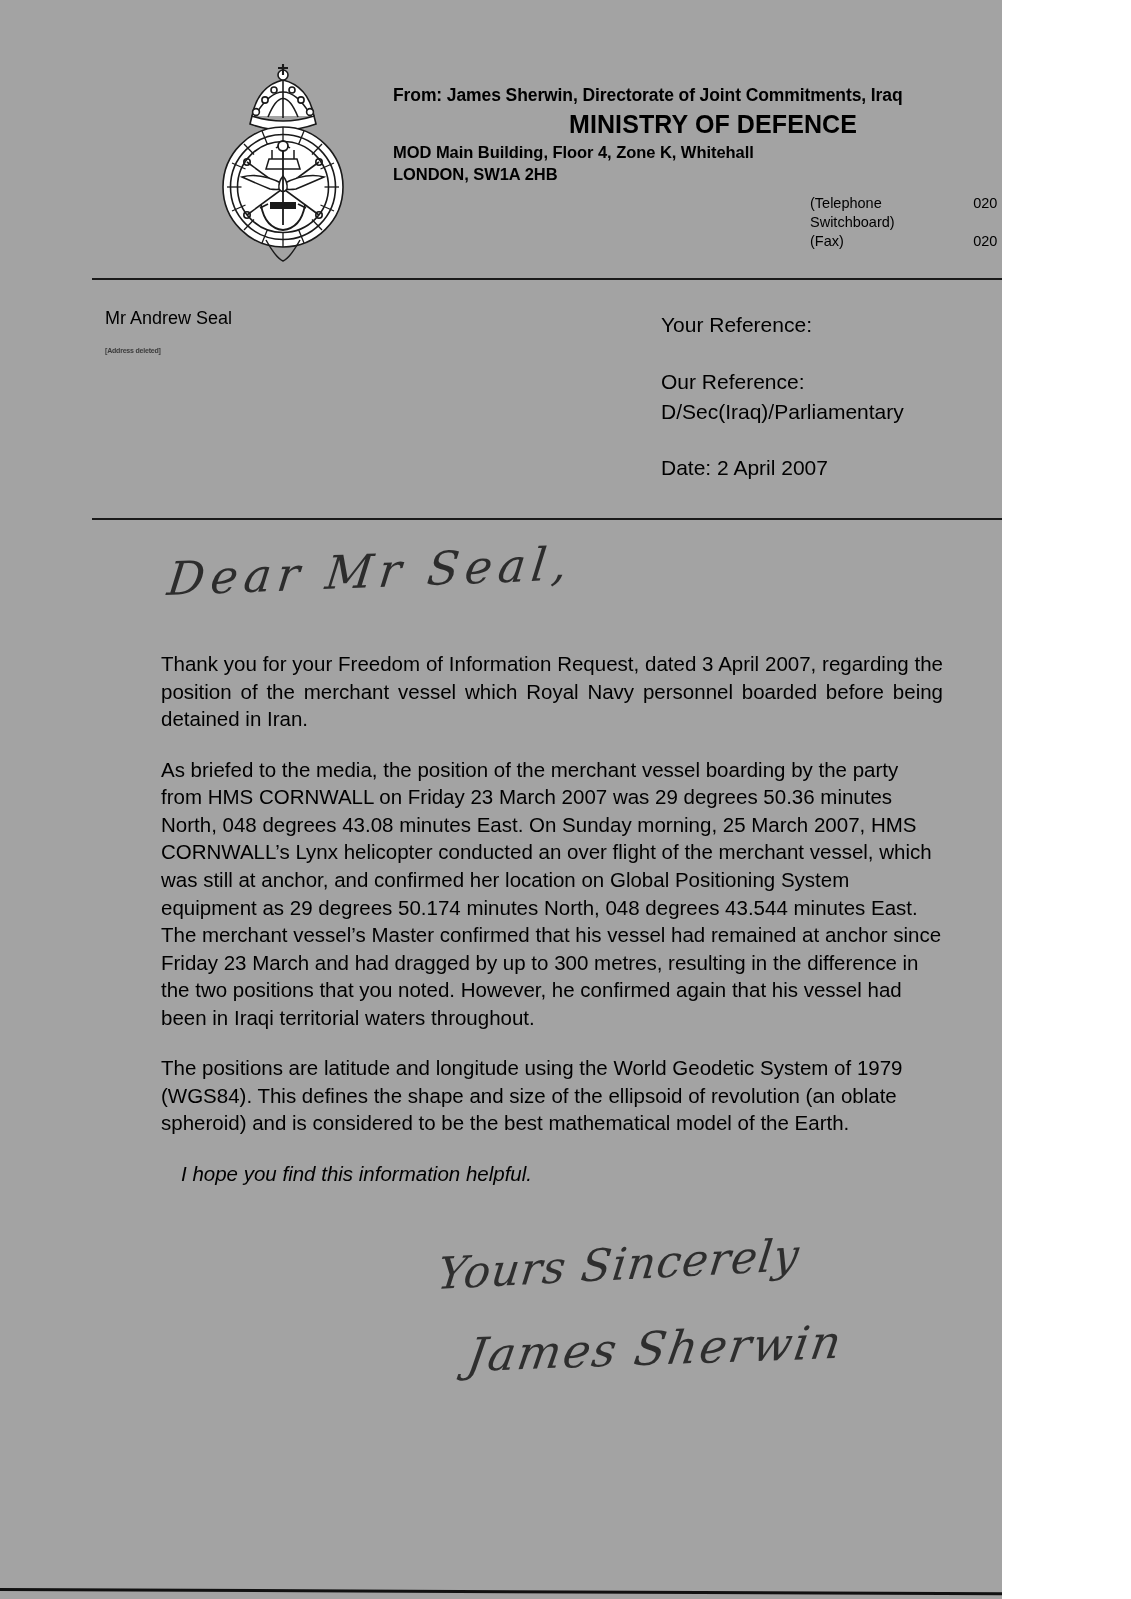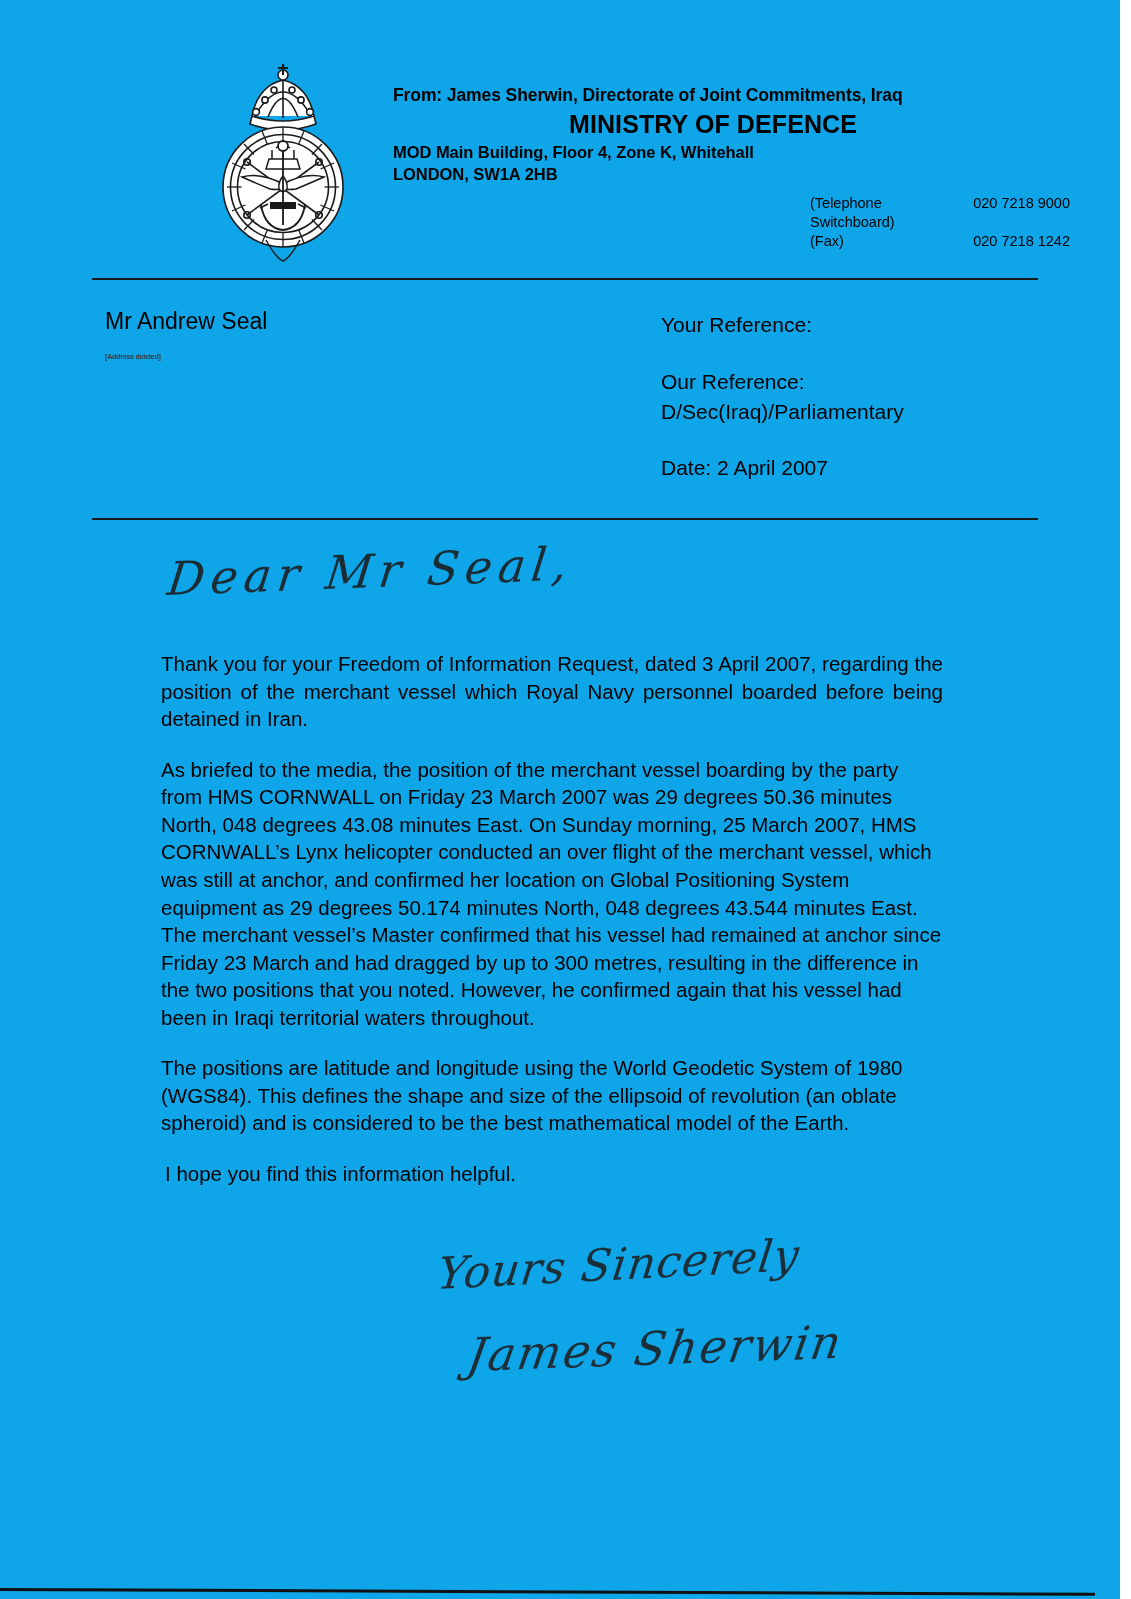--- a/index.html
+++ b/index.html
@@ -6,23 +6,23 @@
     margin: 0;
     padding: 0;
     background: #ffffff;
   }
   body {
     font-family: "Liberation Sans", sans-serif;
     color: #000000;
   }
   .page {
     position: relative;
-    width: 1120px;
+    width: 1002px;
     height: 1599px;
-    background: #0ea5e9;
+    background: #a3a3a3;
     overflow: hidden;
   }
 
   
   .letterhead {
     position: absolute;
     left: 0;
     top: 62px;
     width: 1131px;
     height: 200px;
@@ -105,21 +105,21 @@
   }
 
   
   .recipient {
     position: absolute;
     left: 105px;
     top: 308px;
     width: 420px;
   }
   .recipient-name {
-    font-size: 23px;
+    font-size: 18px;
     line-height: 1.2;
     white-space: nowrap;
   }
   .address-deleted {
     margin-top: 17px;
     font-size: 7px;
     font-weight: bold;
     color: #3b3b3b;
     letter-spacing: -0.2px;
   }
@@ -162,21 +162,22 @@
   }
   .para {
     font-size: 20.5px;
     line-height: 1.345;
     margin: 0 0 23px 0;
   }
   .para-justify { text-align: justify; }
   .para-closing {
     font-size: 20.5px;
     line-height: 1.345;
-    margin: 6px 0 0 4px;
+    margin: 6px 0 0 20px;
+    font-style: italic;
   }
 
   
   .sig-valediction {
     position: absolute;
     left: 438px;
     top: 1248px;
     font-size: 44px;
     letter-spacing: 1px;
     transform: rotate(-3deg) skewX(-10deg);
@@ -320,21 +321,21 @@
     <div class="ref-line">Date: 2 April 2007</div>
   </div>
 
   <div class="rule rule-bottom"></div>
 
   <div class="handwriting salutation">Dear Mr Seal,</div>
 
   <div class="body-copy">
     <p class="para para-justify">Thank you for your Freedom of Information Request, dated 3 April 2007, regarding the position of the merchant vessel which Royal Navy personnel boarded before being detained in Iran.</p>
     <p class="para">As briefed to the media, the position of the merchant vessel boarding by the party from HMS CORNWALL on Friday 23 March 2007 was 29 degrees 50.36 minutes North, 048 degrees 43.08 minutes East.  On Sunday morning, 25 March 2007, HMS CORNWALL’s Lynx helicopter conducted an over flight of the merchant vessel, which was still at anchor, and confirmed her location on Global Positioning System equipment as 29 degrees 50.174 minutes North, 048 degrees 43.544 minutes East.  The merchant vessel’s Master confirmed that his vessel had remained at anchor since Friday 23 March and had dragged by up to 300 metres, resulting in the difference in the two positions that you noted. However, he confirmed again that his vessel had been in Iraqi territorial waters throughout.</p>
-    <p class="para">The positions are latitude and longitude using the World Geodetic System of 1980 (WGS84).  This defines the shape and size of the ellipsoid of revolution (an oblate spheroid) and is considered to be the best mathematical model of the Earth.</p>
+    <p class="para">The positions are latitude and longitude using the World Geodetic System of 1979 (WGS84).  This defines the shape and size of the ellipsoid of revolution (an oblate spheroid) and is considered to be the best mathematical model of the Earth.</p>
     <p class="para-closing">I hope you find this information helpful.</p>
   </div>
 
   <div class="handwriting sig-valediction">Yours Sincerely</div>
   <div class="handwriting sig-name">James Sherwin</div>
 
   <div class="scan-edge"></div>
 </div>
 
 </body></html>

